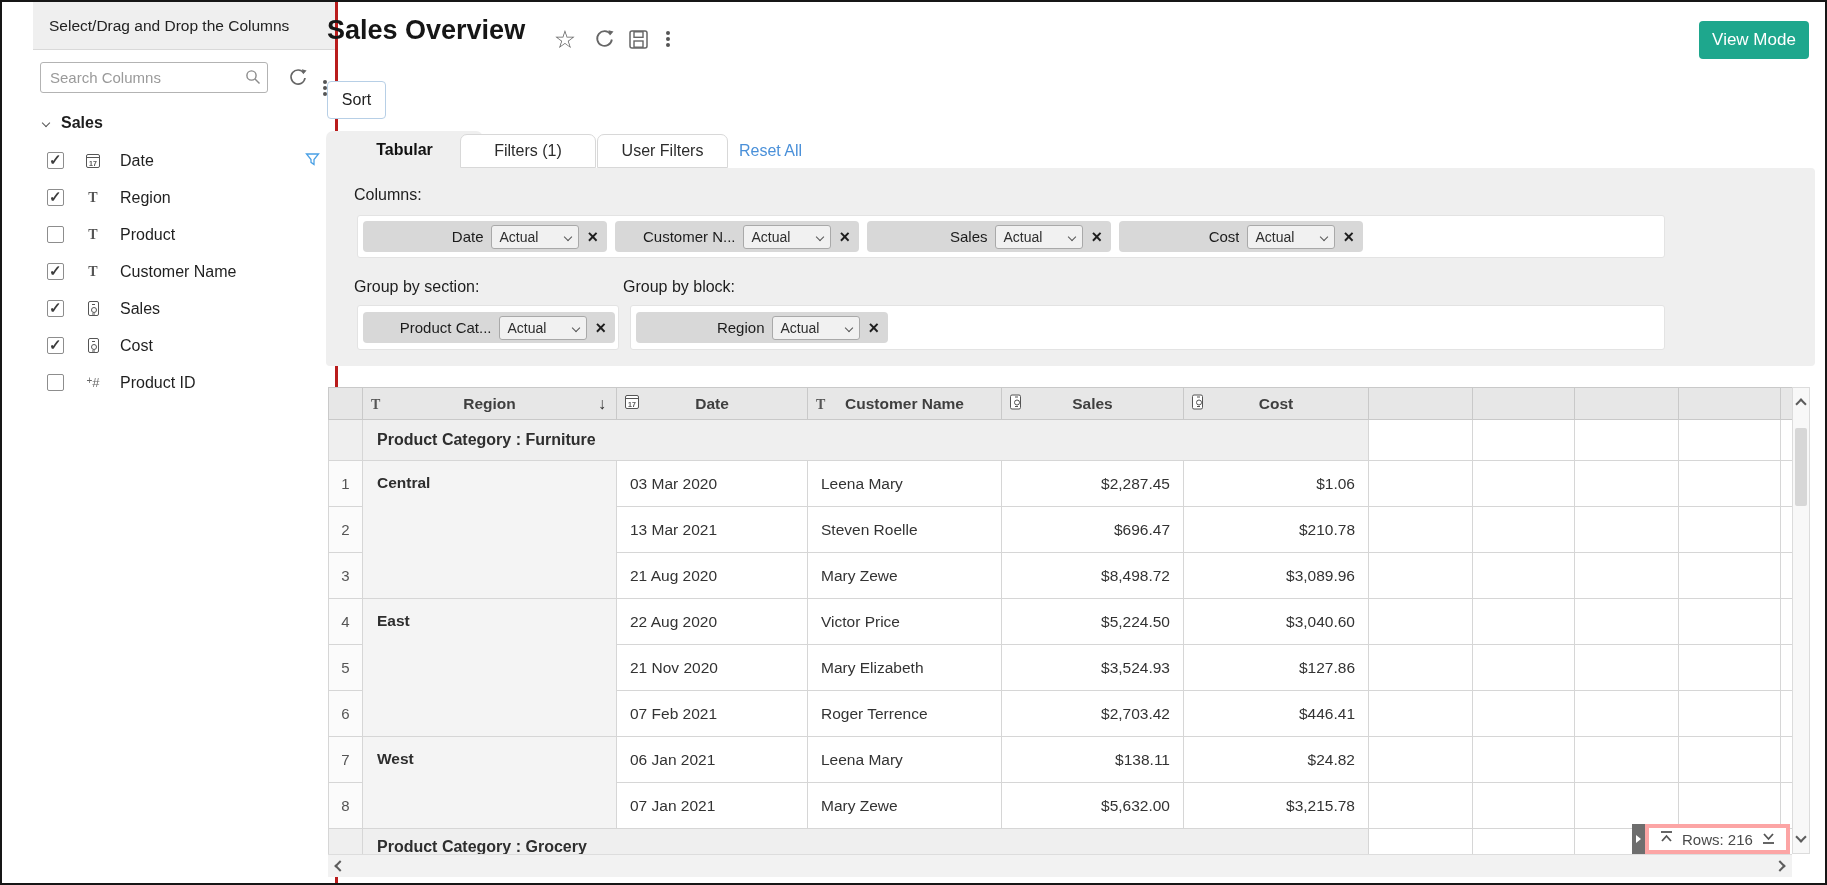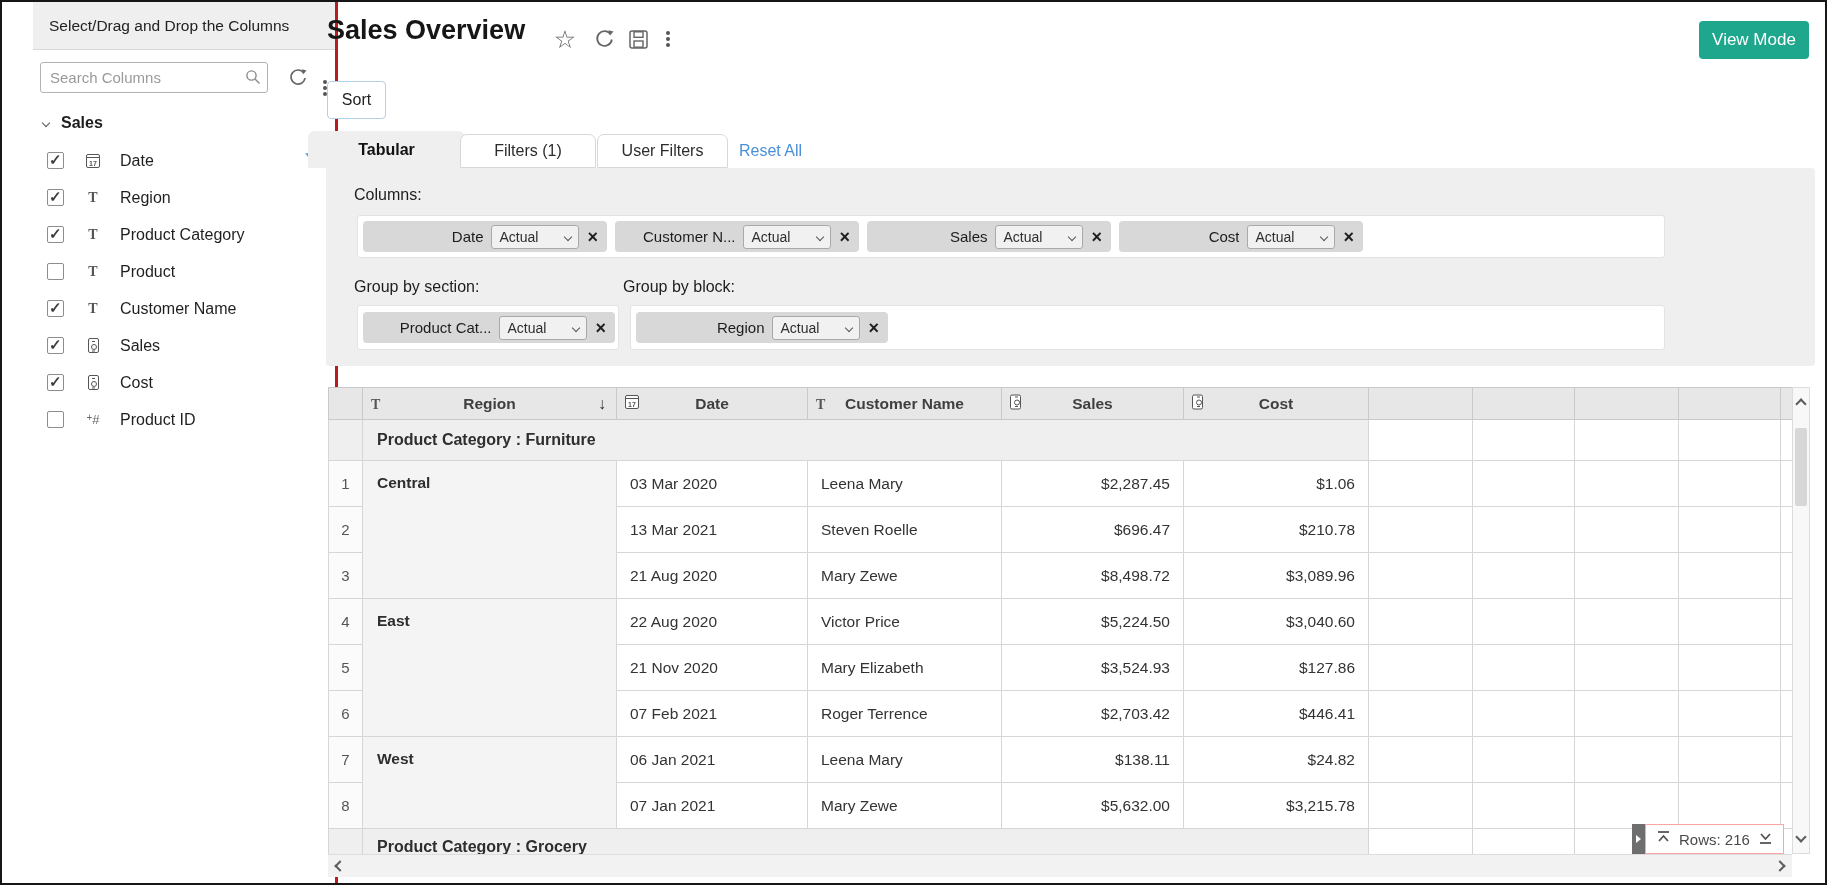--- a/index.html
+++ b/index.html
@@ -90,21 +90,21 @@
   .vscroll{position:absolute;left:1790px;top:385px;width:18px;height:467px;background:#f8f8f8;border:1px solid #dcdcdc;}
   .vscroll .up{position:absolute;left:4px;top:12px;}
   .vscroll .dn{position:absolute;left:4px;bottom:12px;}
   .vthumb{position:absolute;left:2px;top:40px;width:12px;height:78px;background:#d7d7d7;border-radius:2px;}
   .hscroll{position:absolute;left:326px;top:852px;width:1464px;height:23px;background:#f2f2f2;border-top:1px solid #ddd;}
   .hscroll .lt{position:absolute;left:8px;top:7px;}
   .hscroll .rt{position:absolute;right:8px;top:7px;}
   .rows-badge{position:absolute;left:1630px;top:822px;height:30px;display:flex;align-items:stretch;z-index:5;}
   .rb-tab{width:13px;background:#6e6e6e;display:flex;align-items:center;justify-content:center;}
   .rb-tab::before{content:"";border-left:5px solid #fff;border-top:4px solid transparent;border-bottom:4px solid transparent;}
-  .rb-box{background:#fff;border:1px solid #fca5a5;display:flex;align-items:center;gap:8px;padding:0 10px;font-size:15px;color:#4a4a4a;}
+  .rb-box{background:#fff;border:4px solid #fca5a5;display:flex;align-items:center;gap:8px;padding:0 10px;font-size:15px;color:#4a4a4a;}
 </style>
 </head>
 <body>
 
 <div class="app">
 
   <div class="sidebar">
     <div class="sb-header">Select/Drag and Drop the Columns</div>
 
     <div class="sb-search-row">
@@ -145,27 +145,20 @@
       </div>
 
       <div class="sb-item">
         <span class="cb on"></span>
         <span class="sb-ic">
             <span class="ic-T"></span>
           </span>
         <span class="sb-label">Region</span>
       </div>
 
-      <div class="sb-item">
-        <span class="cb on"></span>
-        <span class="sb-ic">
-            <span class="ic-T"></span>
-          </span>
-        <span class="sb-label">Product Category</span>
-      </div>
 
       <div class="sb-item">
         <span class="cb"></span>
         <span class="sb-ic">
             <span class="ic-T"></span>
           </span>
         <span class="sb-label">Product</span>
       </div>
 
       <div class="sb-item">
@@ -219,21 +212,21 @@
         <rect x="6" y="12" width="9" height="6.2" fill="none" stroke="#666" stroke-width="1.4"></rect>
       </svg>
   </span>
   <span class="title-ic" style="left:653px;">
       <span class="ic-kebab" style="margin-top:-12px;"></span>
     </span>
 
   <button class="btn-viewmode">View Mode</button>
   <button class="btn-sort">Sort</button>
 
-  <div class="tab active" style="left:306px;width:157px;">Tabular</div>
+  <div class="tab active" style="left:324px;width:157px;">Tabular</div>
   <div class="tab" style="left:458px;width:136px;">Filters (1)</div>
   <div class="tab" style="left:595px;width:131px;">User Filters</div>
   <span class="link-reset">Reset All</span>
 
   <div class="panel">
     <span class="panel-label" style="left:28px;top:18px;">Columns:</span>
 
     <div class="whitebox" style="left:31px;top:47px;width:1308px;height:43px;">
       <div class="pill">
         <span class="pill-label">Date</span>

